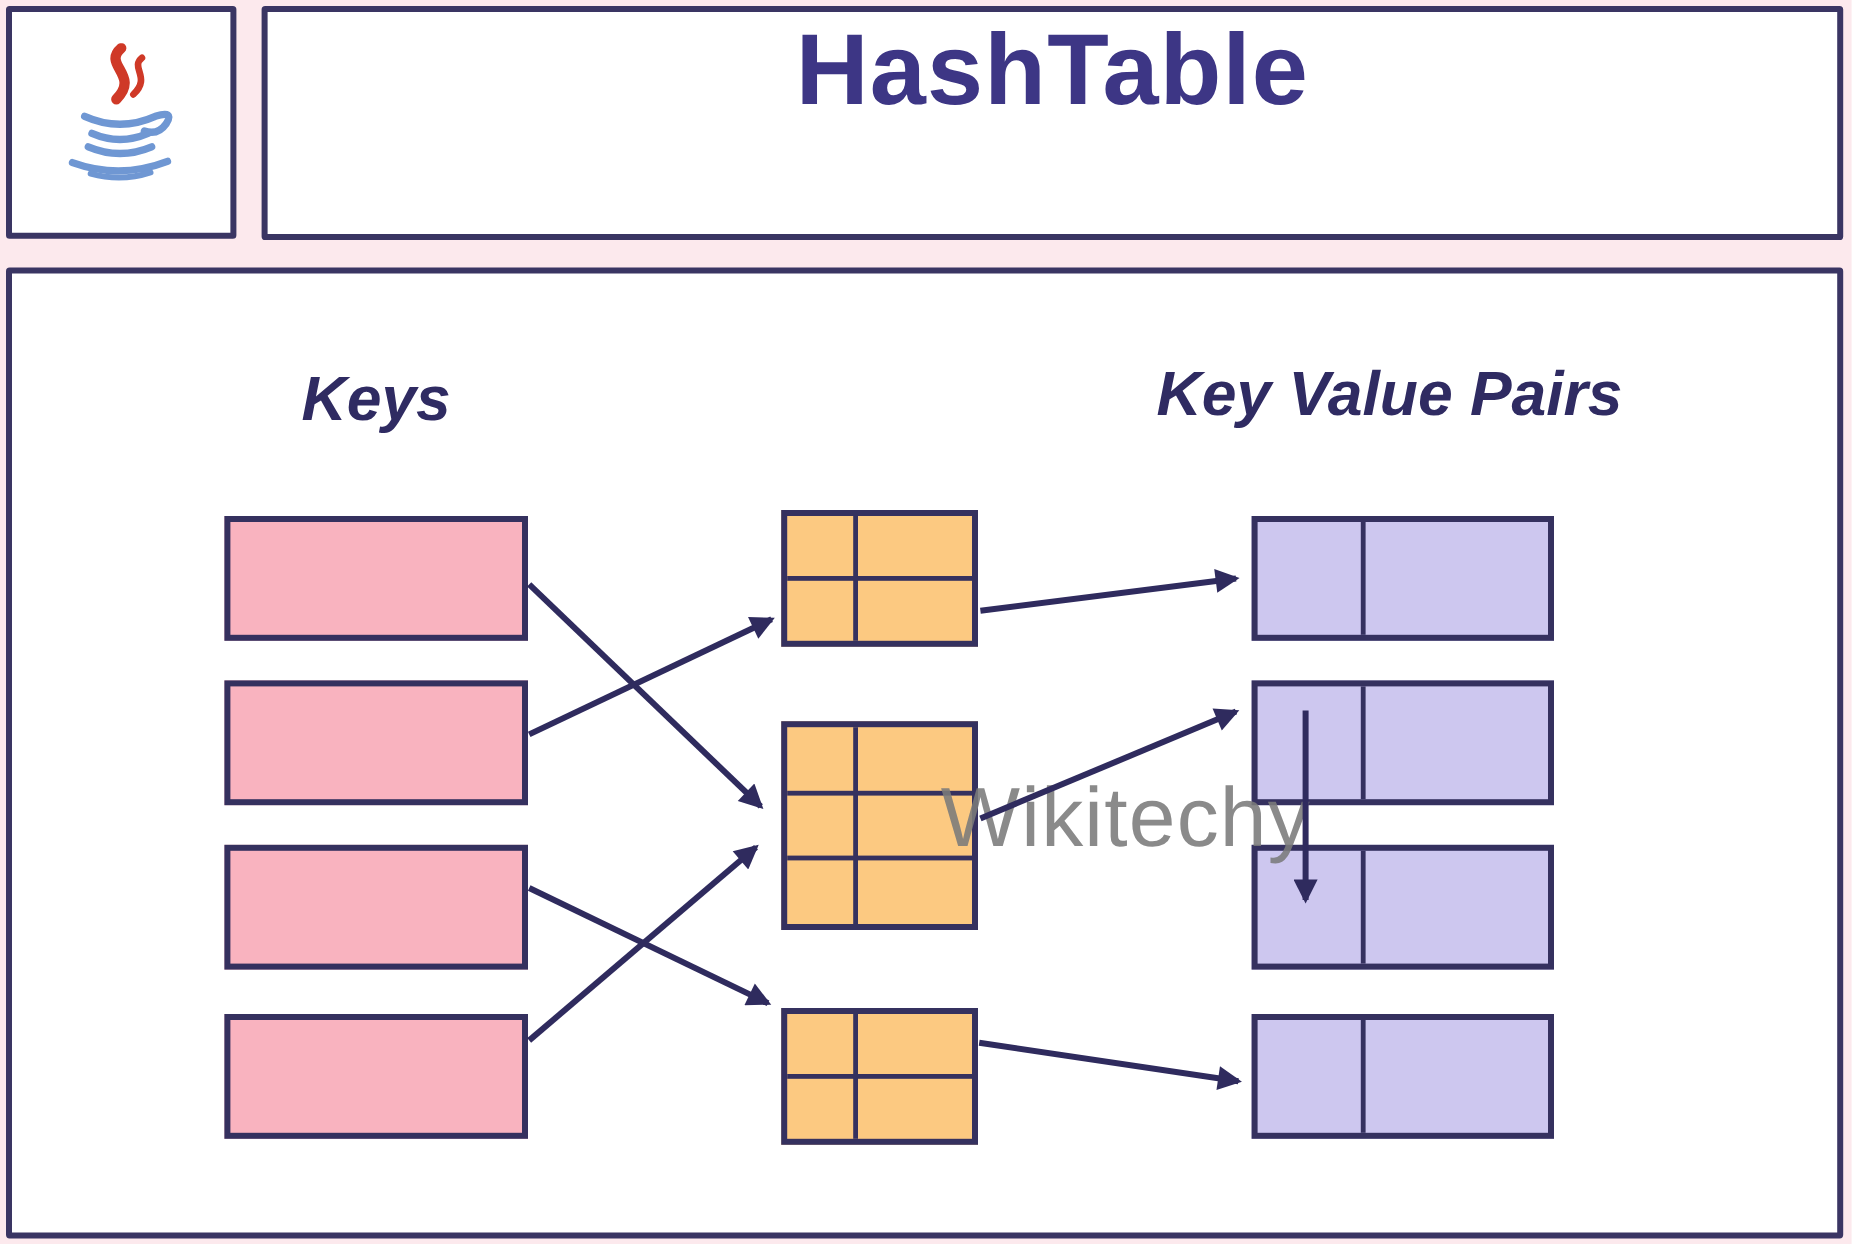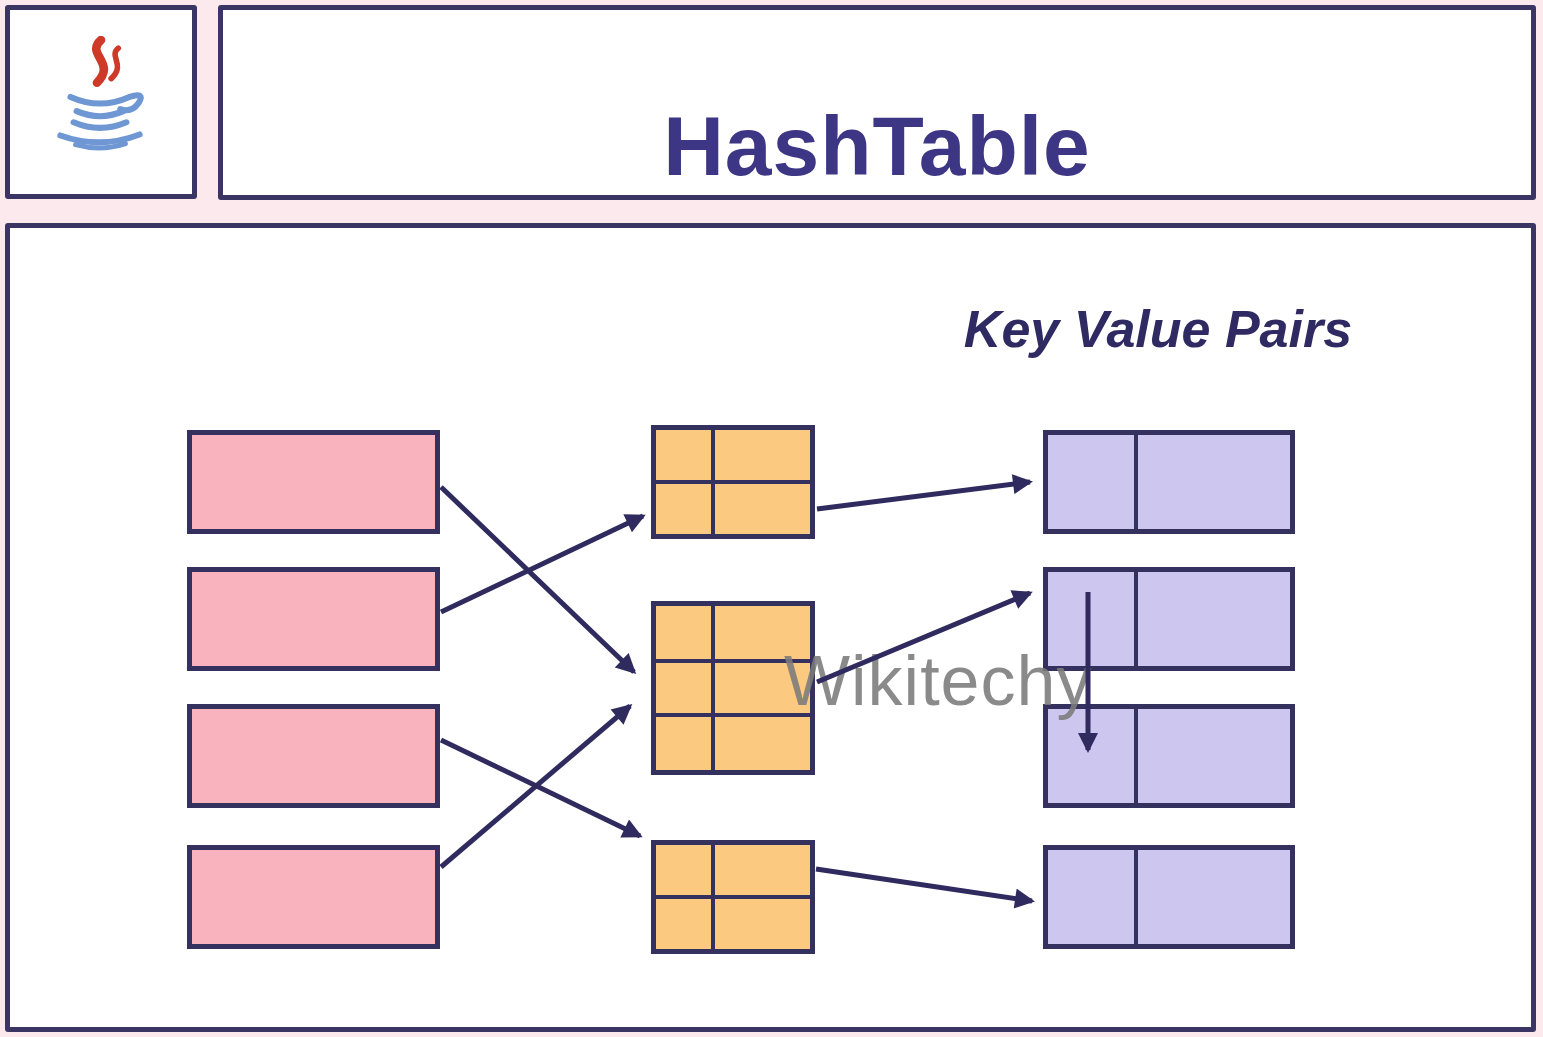--- a/index.html
+++ b/index.html
@@ -16,21 +16,21 @@
   
   .frame-box {
     position: absolute;
     background: #ffffff;
     border: 5px solid var(--frame, #3a3563);
     border-radius: 3px;
     box-sizing: border-box;
   }
   #logo-box   { left: 5px;   top: 5px; width: 192px;  height: 194px; }
   #title-box  { left: 218px; top: 5px; width: 1318px; height: 195px;
-                display: flex; align-items: flex-end; justify-content: center; }
+                display: flex; align-items: flex-start; justify-content: center; }
   #main-box   { left: 5px;   top: 223px; width: 1531px; height: 809px; }
 
   #logo-box svg { position: absolute; left: 50%; top: 50%; transform: translate(-50%,-50%); }
 
   #page-title {
     font-size: 84px;
     font-weight: 700;
     color: var(--title-color, #3d3685);
     letter-spacing: 1px;
   }
@@ -102,20 +102,21 @@
       <path d="M35 107 Q60 114 84 106" stroke="#6f97d3" stroke-width="5" fill="none" stroke-linecap="round"></path>
     </svg>
   </div>
 
   <div id="title-box" class="frame-box">
     <span id="page-title">HashTable</span>
   </div>
 
   <div id="main-box" class="frame-box"></div>
 
+  <div id="label-keys" class="col-label">Keys</div>
   <div id="label-kv" class="col-label">Key Value Pairs</div>
 
   <div id="diagram-layer">
       <div class="box key-box" style="left: 187px; top: 430px; width: 253px; height: 104px;"></div>
       <div class="box key-box" style="left: 187px; top: 567px; width: 253px; height: 104px;"></div>
       <div class="box key-box" style="left: 187px; top: 704px; width: 253px; height: 104px;"></div>
       <div class="box key-box" style="left: 187px; top: 845px; width: 253px; height: 104px;"></div>
       <div class="box index-box" style="left: 651px; top: 425px; width: 164px; height: 114px;">
         <div class="vdiv" style="left: calc(37% - 2px);"></div>
         <div class="hdiv" style="top: calc(50% - 2px);"></div>

